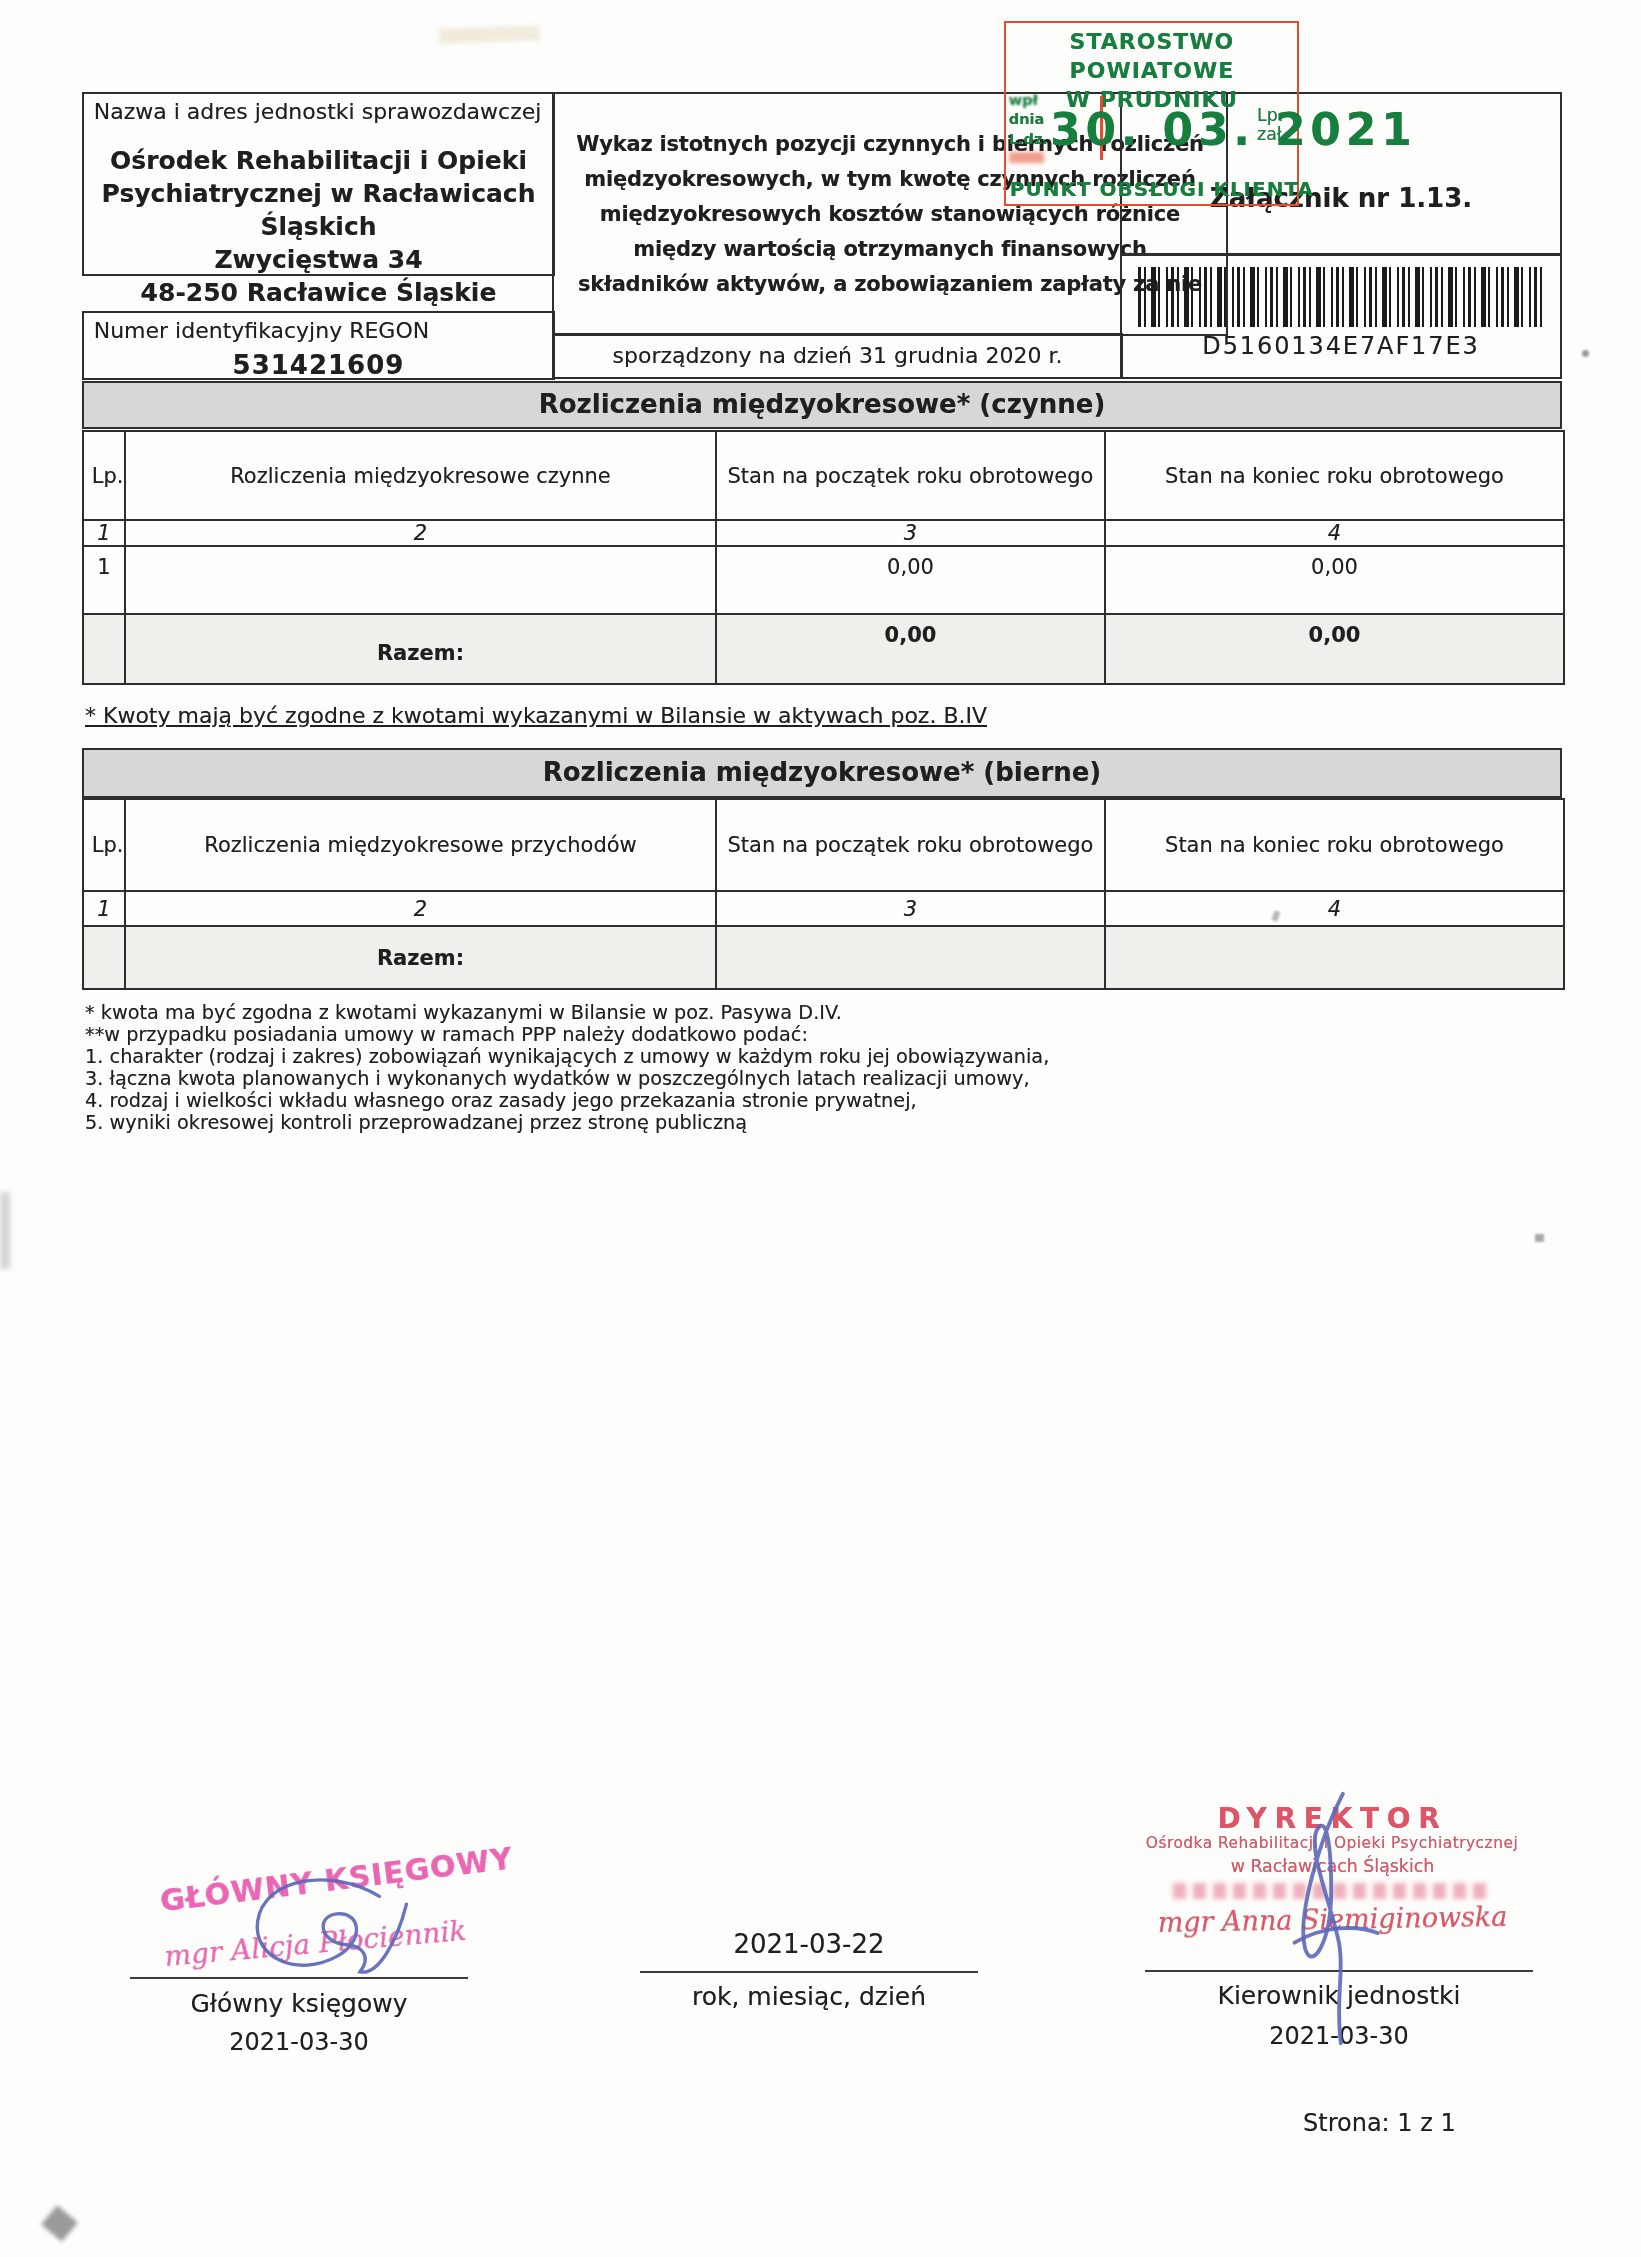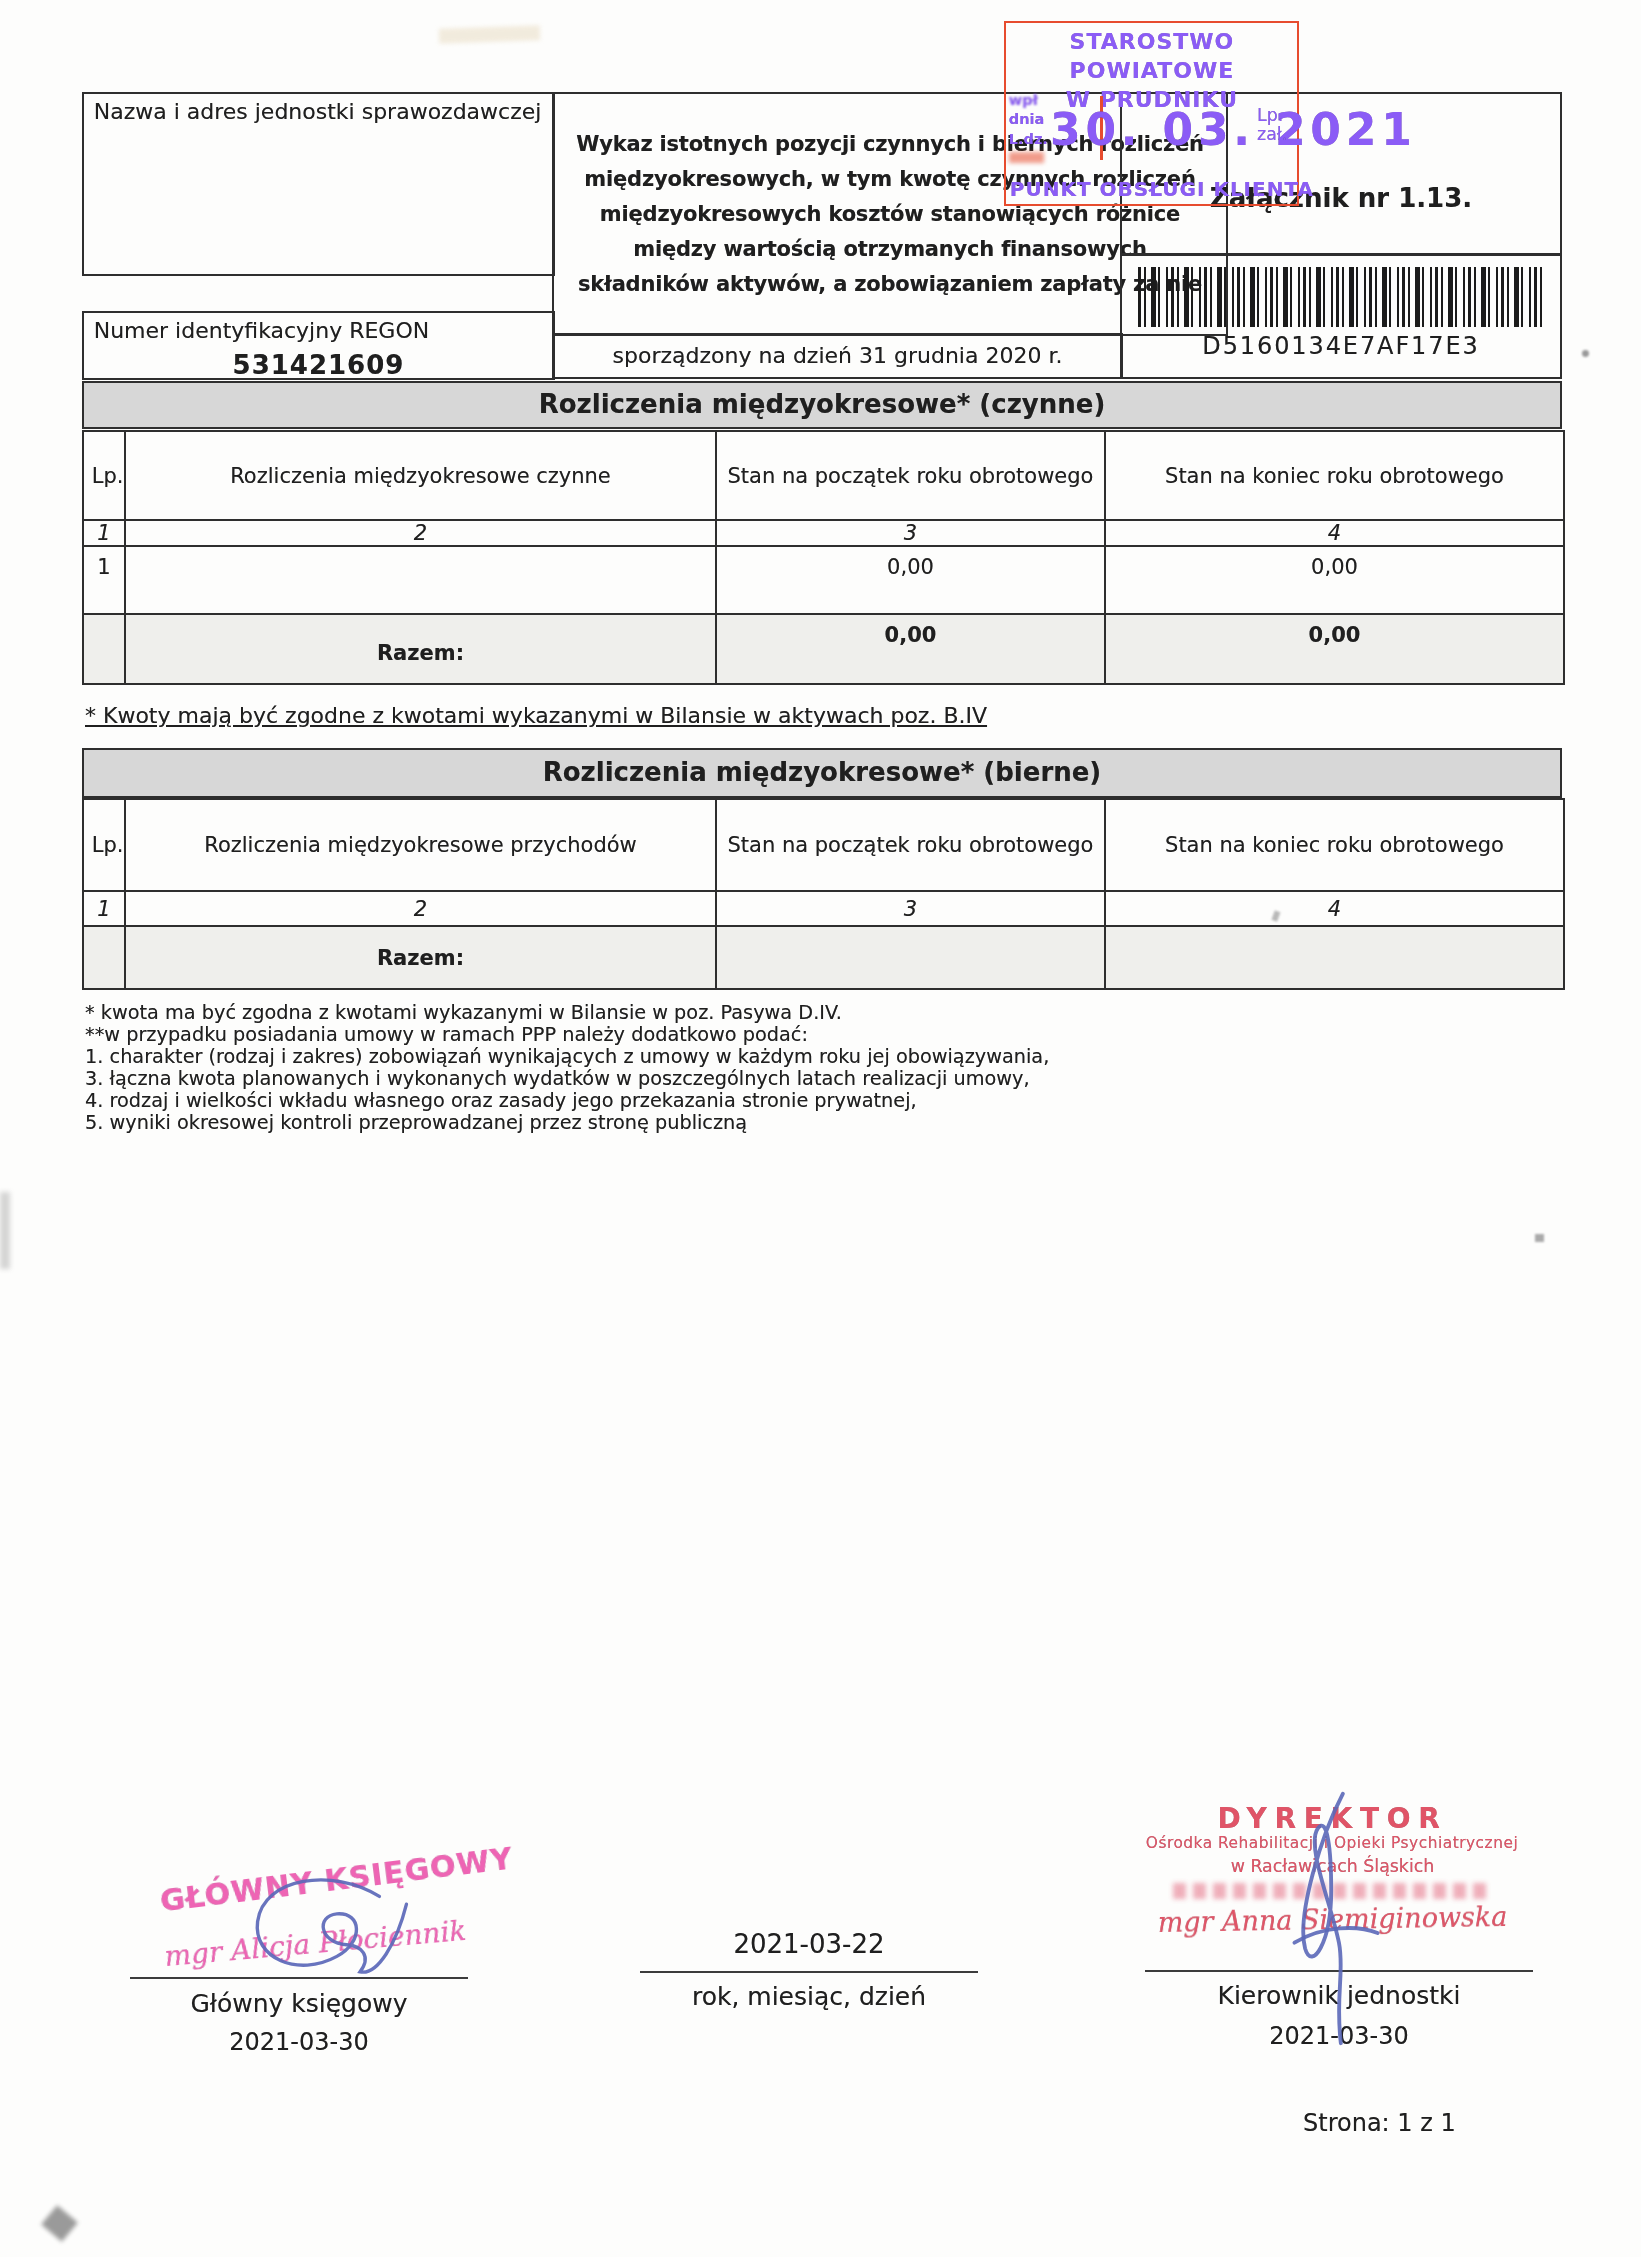--- a/index.html
+++ b/index.html
@@ -24,21 +24,21 @@
   table.frm td{border:2.4px solid #2e2e2e;font-size:21px;text-align:center;vertical-align:middle;padding:0 7.7px;overflow:hidden;}
   table.frm{border:2.9px solid #2e2e2e;}
   tr.numrow td{font-style:italic;font-size:21px;padding:0;}
   tr.datarow td{vertical-align:top;padding-top:7.7px;}
   td.val{text-align:right;font-size:24px;}
   tr.razem td{background:#efefec;}
   td.razemlbl{text-align:left;font-weight:bold;font-size:24px;}
   .fnote{font-size:22px;text-decoration:underline;}
   .fnotes div{font-size:19.3px;line-height:22px;white-space:nowrap;}
   
-  .stamp{color:#8b5cf6;filter:blur(0.3px);}
+  .stamp{color:#15803d;filter:blur(0.3px);}
   .stampbox{border:2.9px solid #e74c2e;}
   .stamp .big{font-weight:bold;font-size:22px;letter-spacing:1px;text-align:center;line-height:29px;}
   .stamp .date{font-weight:bold;font-size:44px;letter-spacing:4.8px;white-space:nowrap;}
   .stamp .tiny{font-size:14.5px;line-height:19.3px;font-weight:bold;}
   .stamp .punkt{font-size:20px;font-weight:bold;letter-spacing:1px;white-space:nowrap;}
   .sig-line{border-top:2.9px solid #3c3c3c;height:0;}
   .sig-cap{font-size:25px;text-align:center;}
   .sig-date{font-size:24px;text-align:center;}
   .pink{color:#ee64b4;filter:blur(0.4px);}
   .pinkstamp{font-weight:bold;font-size:30px;letter-spacing:1px;white-space:nowrap;transform:rotate(-7deg);}
@@ -53,20 +53,27 @@
   .strona{font-size:24px;}
   .artifact{position:absolute;pointer-events:none;}
 </style>
 </head>
 <body>
 
 <div class="page">
 
   <div class="abs cell" style="left:82px;top:92px;width:473px;height:184px;">
     <div class="lbl">Nazwa i adres jednostki sprawozdawczej</div>
+    <div class="addr">
+      <div>Ośrodek Rehabilitacji i Opieki</div>
+      <div>Psychiatrycznej w Racławicach</div>
+      <div>Śląskich</div>
+      <div>Zwycięstwa 34</div>
+      <div>48-250 Racławice Śląskie</div>
+    </div>
   </div>
 
   <div class="abs cell" style="left:82px;top:311px;width:473px;height:69px;">
     <div class="lbl">Numer identyfikacyjny REGON</div>
     <div class="regonv">531421609</div>
   </div>
 
   <div class="abs cell" style="left:552px;top:92px;width:676px;height:244px;">
     <div class="title" style="padding-left:13.5px;padding-right:13.5px;">Wykaz istotnych pozycji czynnych i biernych rozliczeń międzyokresowych, w tym kwotę czynnych rozliczeń międzyokresowych kosztów stanowiących różnice między wartością otrzymanych finansowych składników aktywów, a zobowiązaniem zapłaty za nie</div>
   </div>

